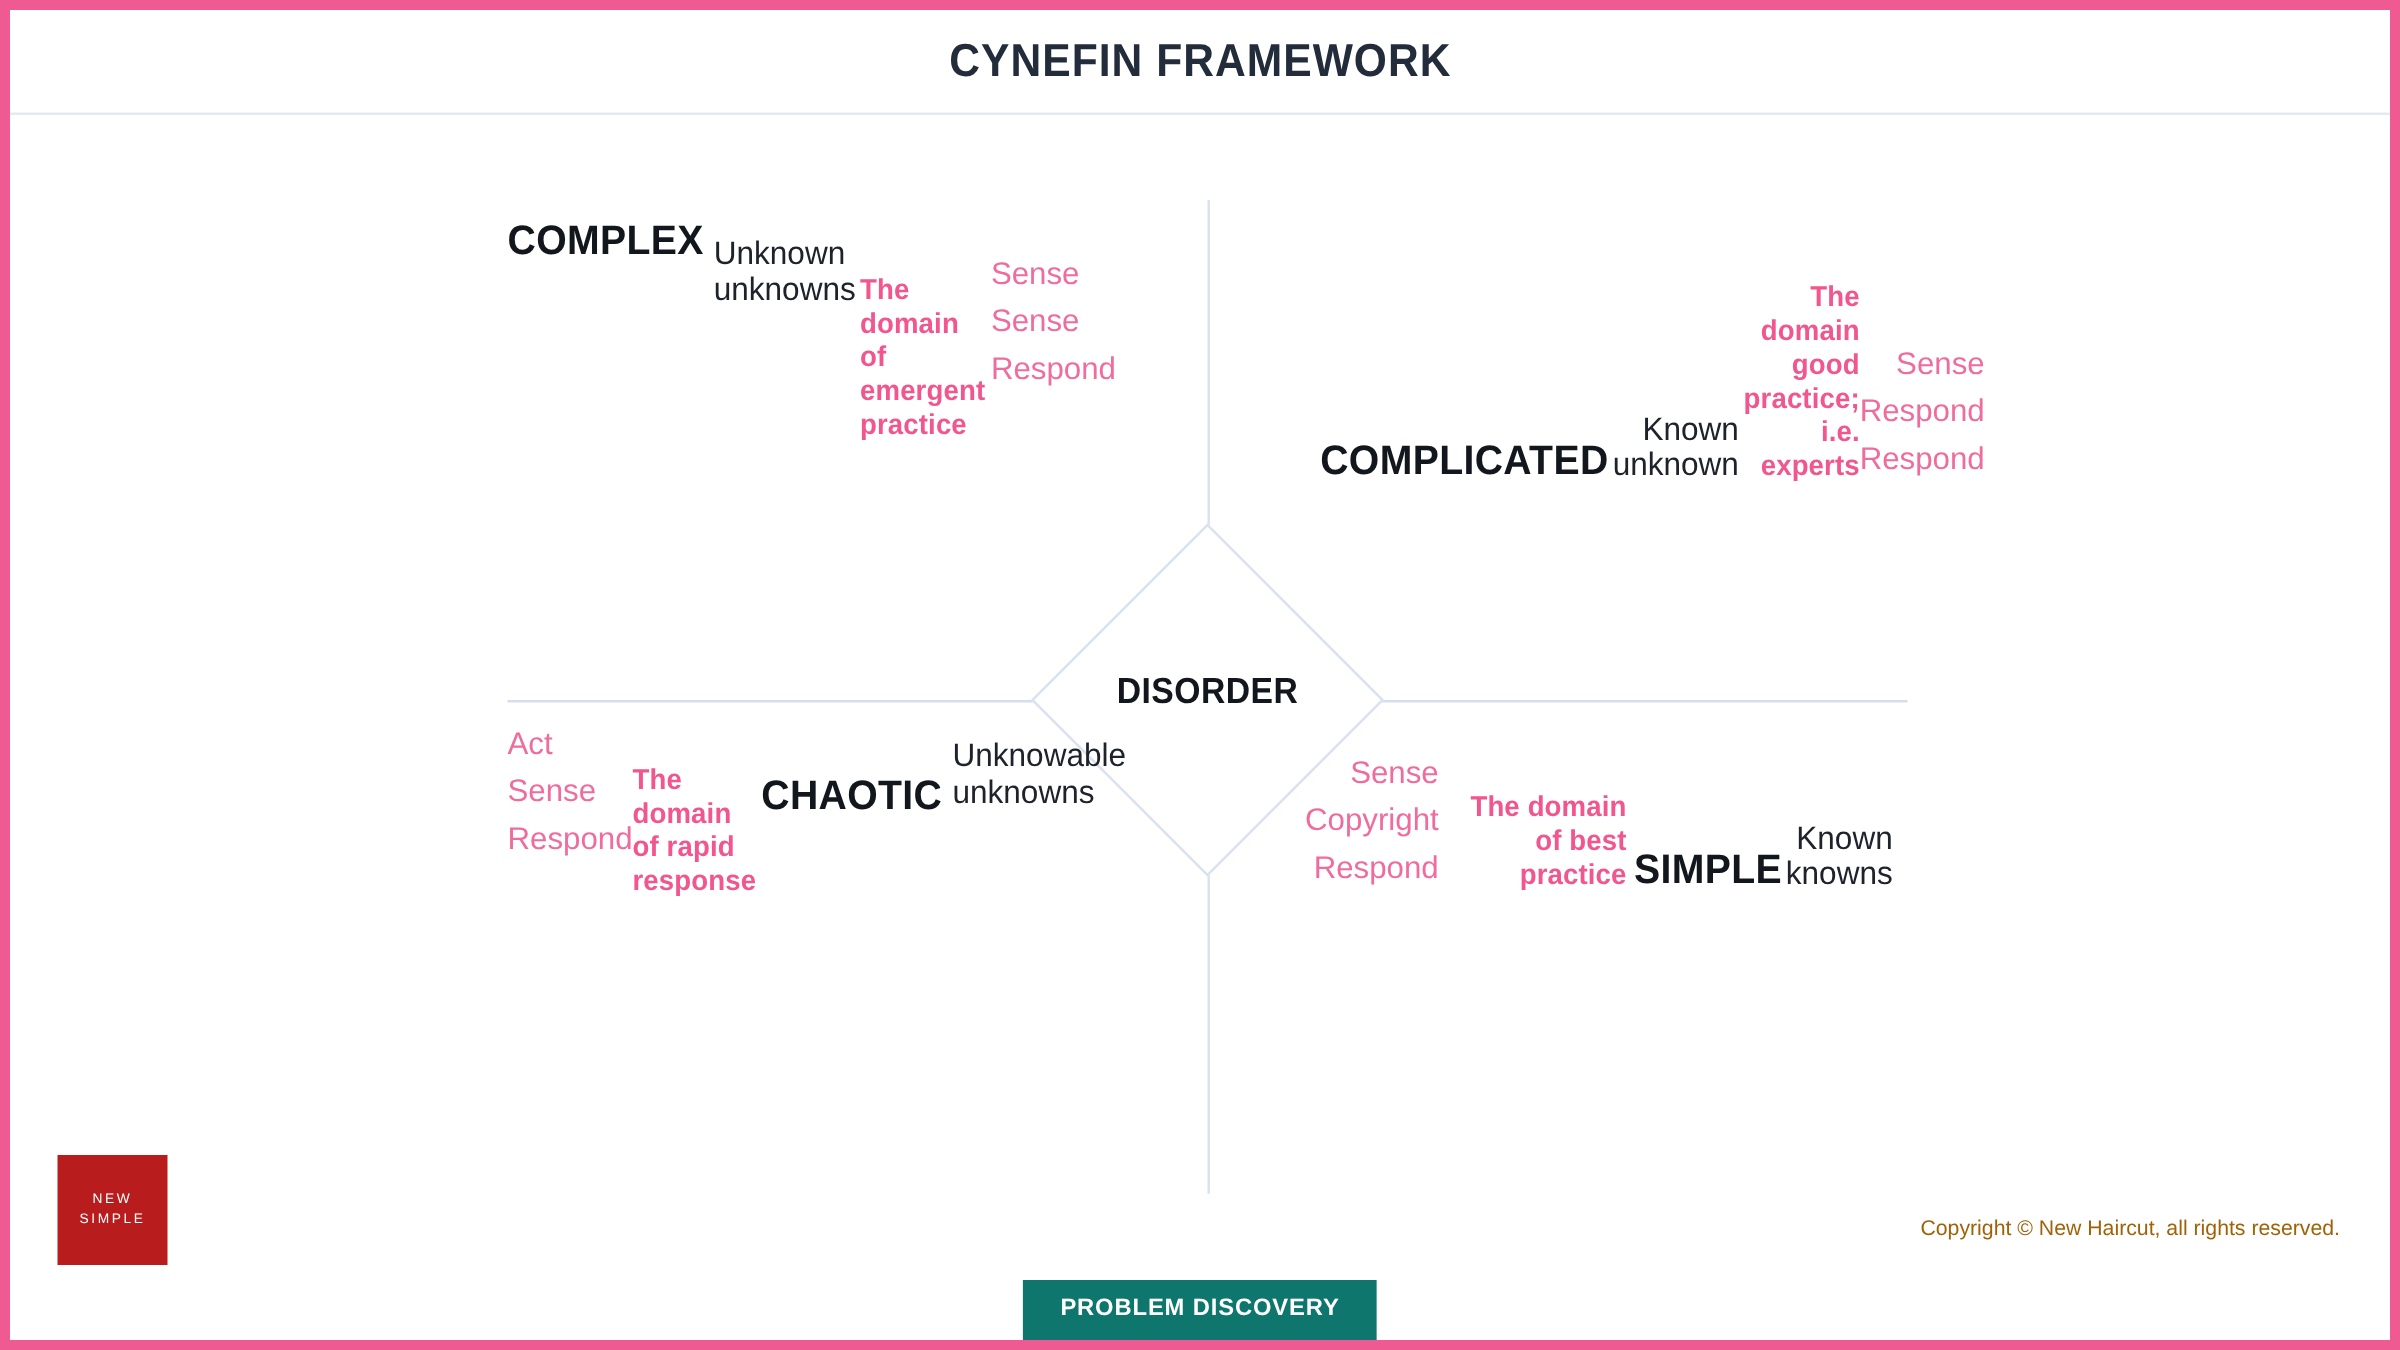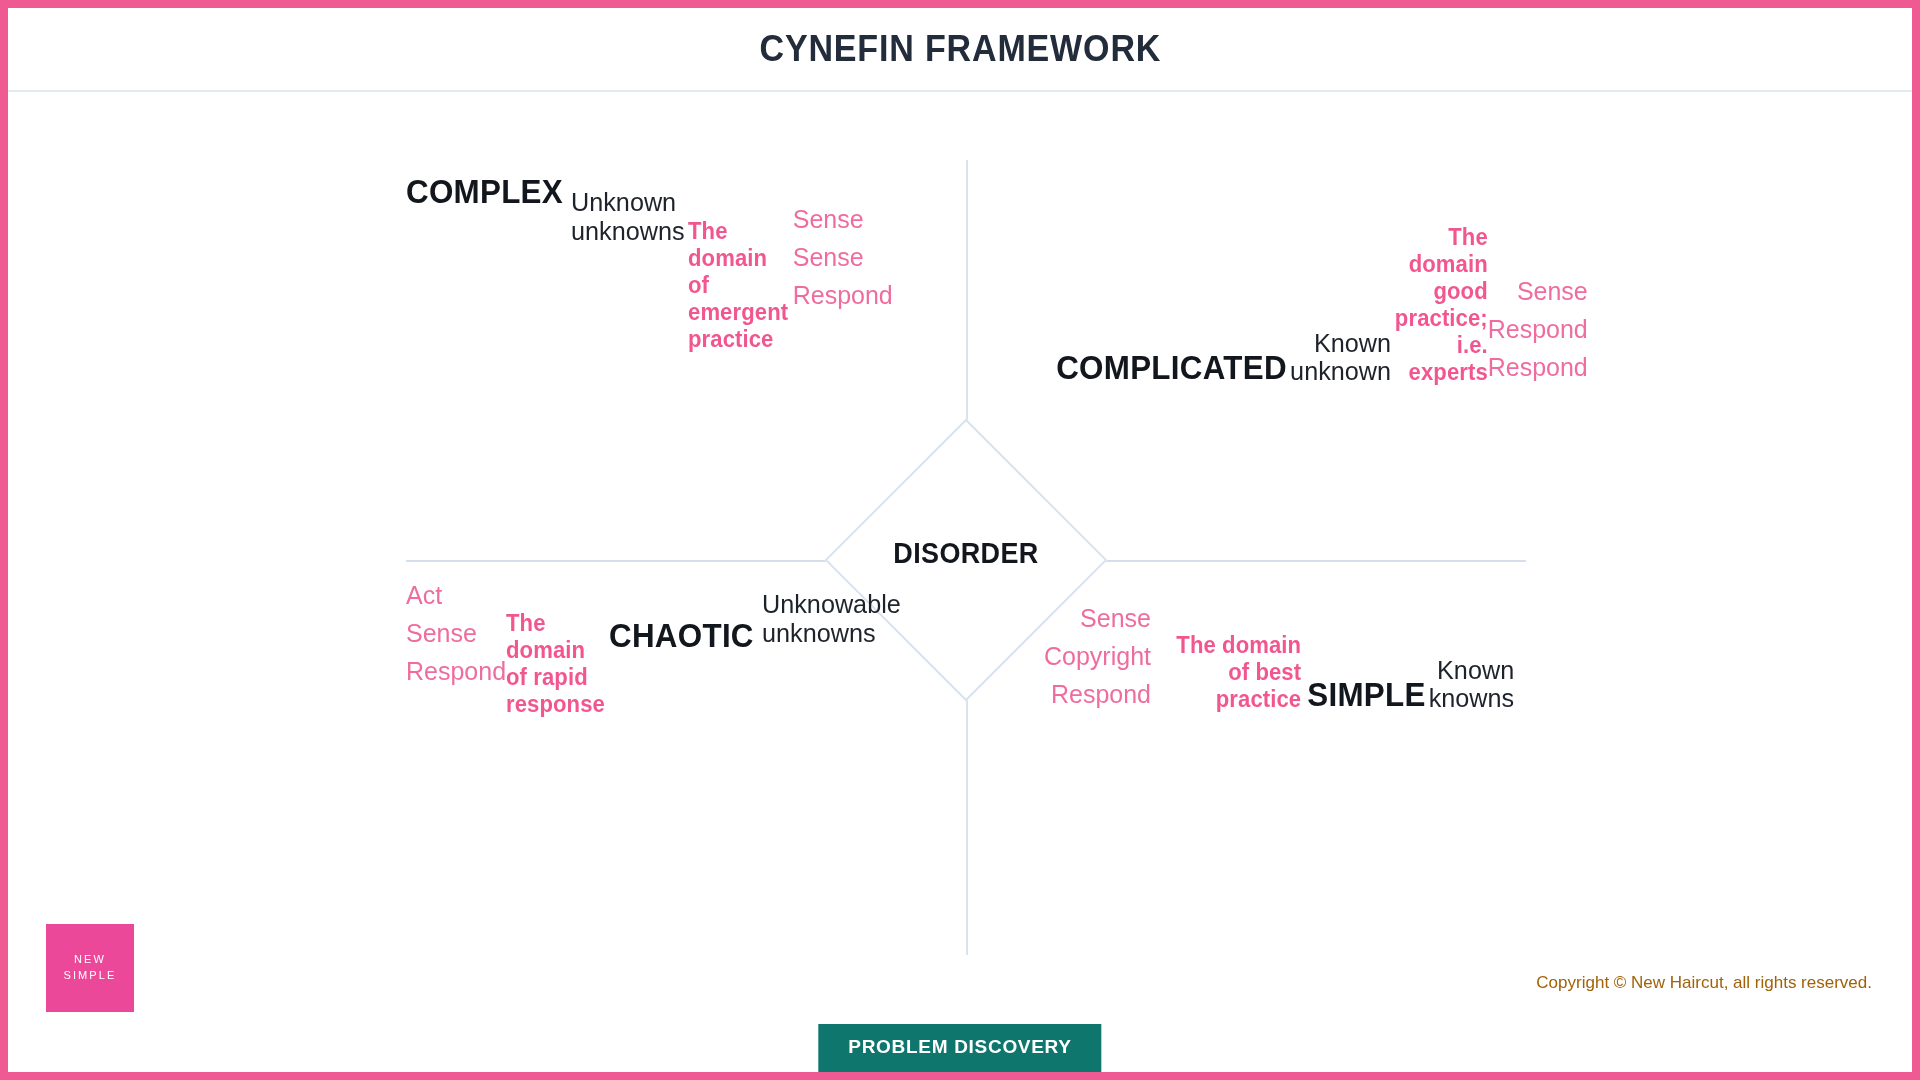--- a/index.html
+++ b/index.html
@@ -144,21 +144,21 @@
   .gap-tagline-bot  { margin-top: 34px; }
   .gap-heading-bot  { margin-top: 42px; }
 
   
   .logo {
     position: absolute;
     left: 38px;
     bottom: 60px;
     width: 88px;
     height: 88px;
-    background: #ec4899;
+    background: #b91c1c;
     display: flex;
     flex-direction: column;
     align-items: center;
     justify-content: center;
   }
   .logo-line {
     color: #ffffff;
     font-size: 11px;
     letter-spacing: 2.1px;
     line-height: 1.45;

